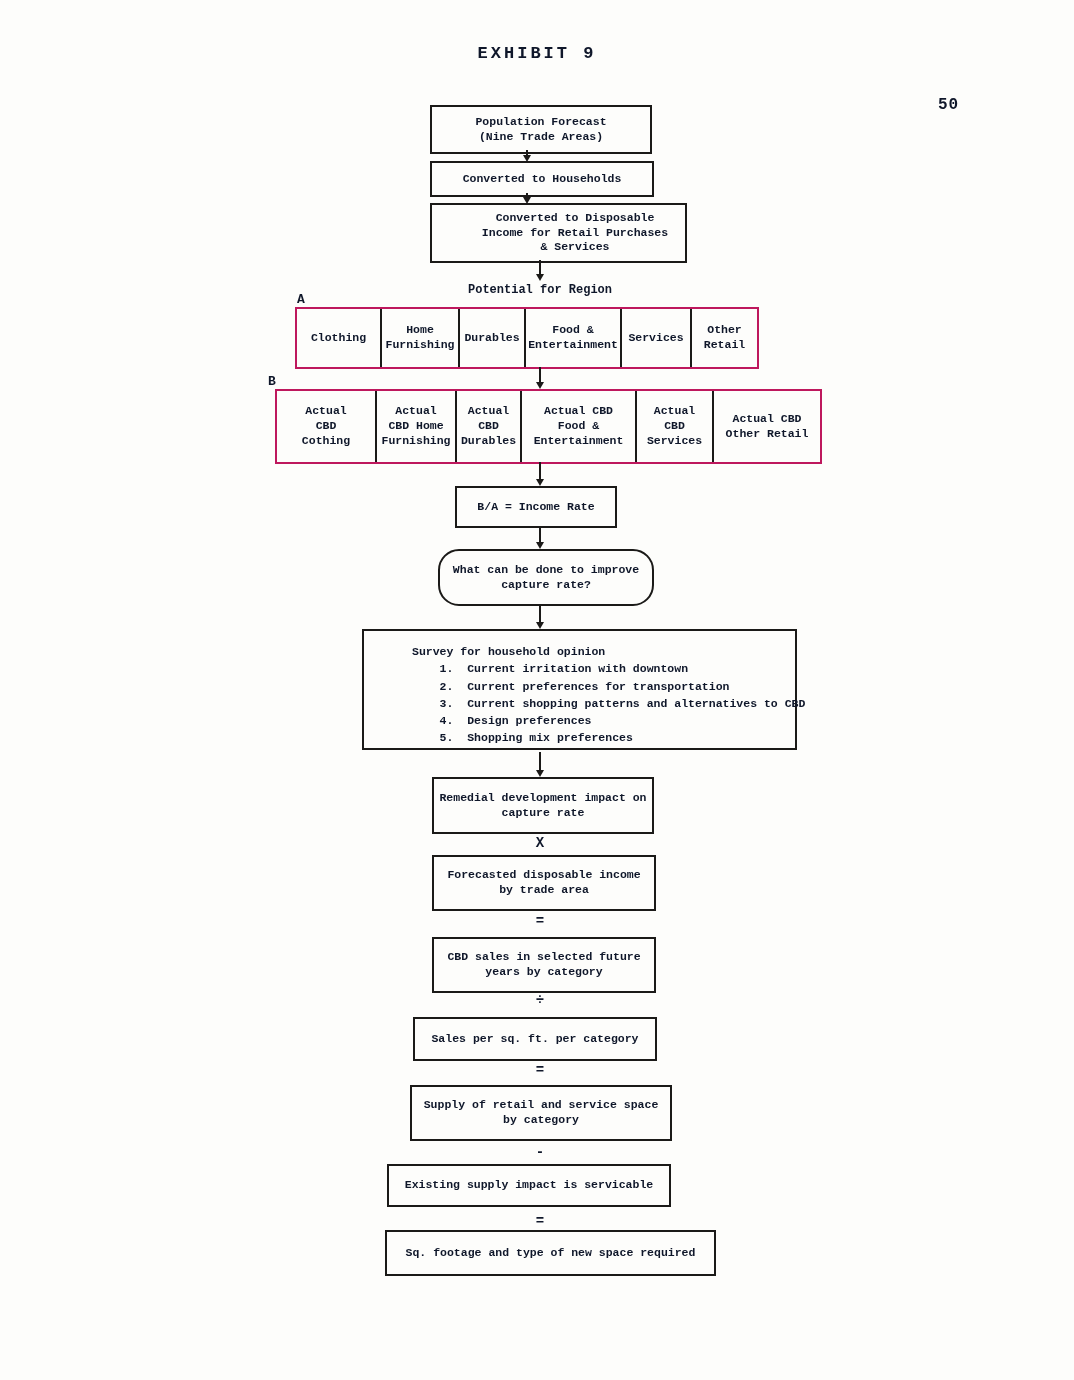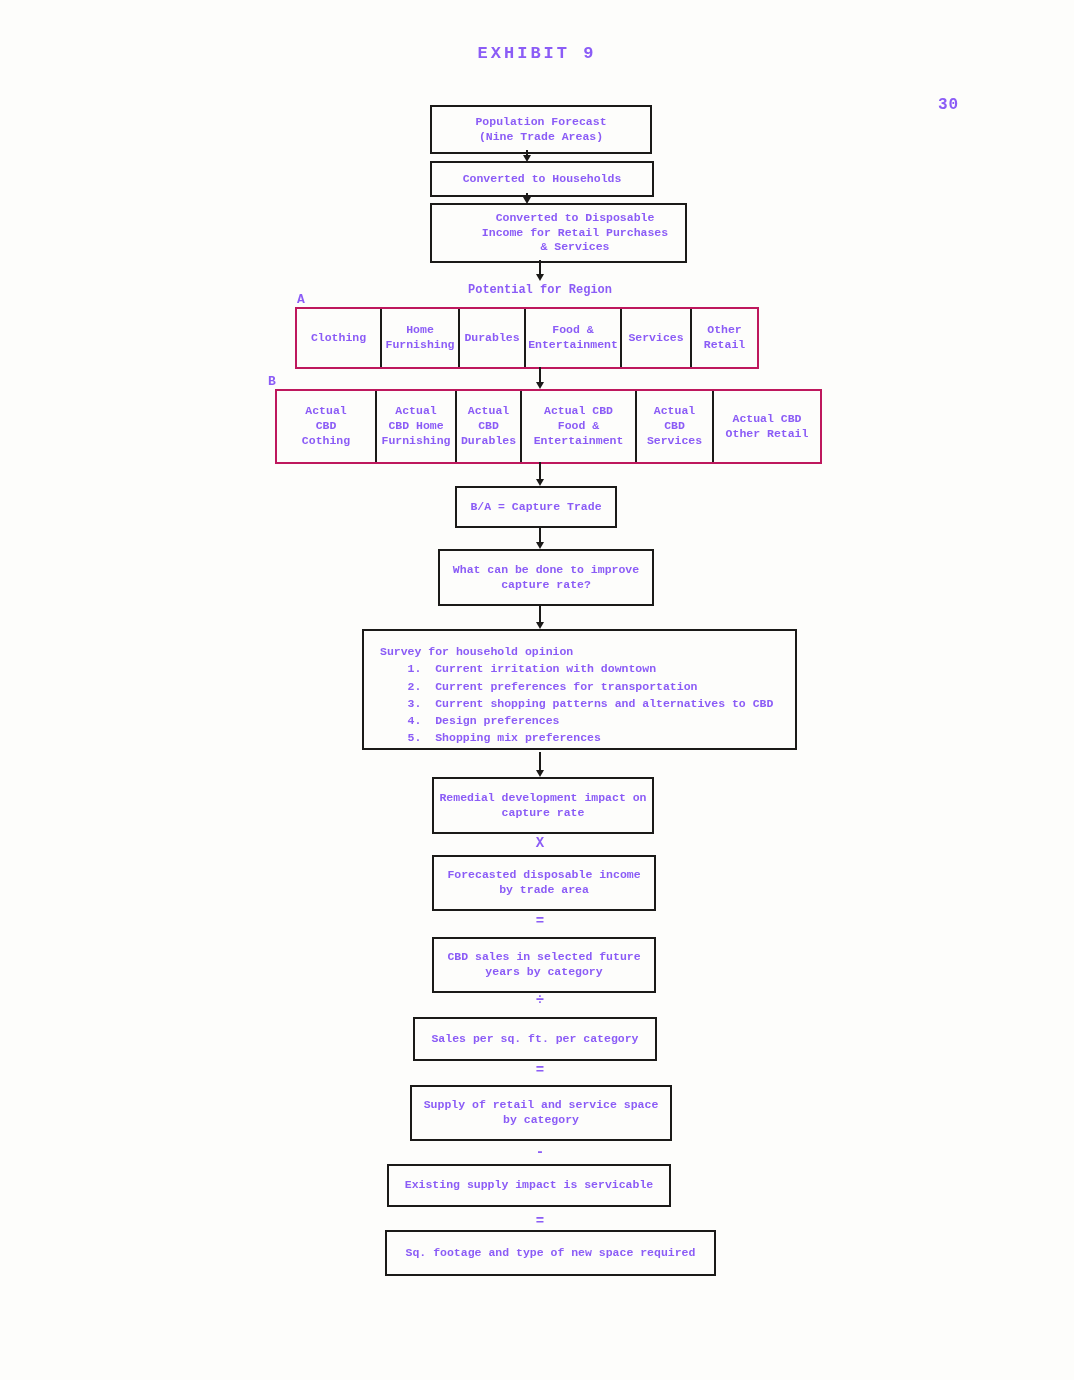--- a/index.html
+++ b/index.html
@@ -2,21 +2,21 @@
 <html><head>
 <meta charset="utf-8">
 <style>
   html,body{margin:0;padding:0;background:#e8e8e6;}
   .page{
     position:relative;
     width:1074px;height:1380px;
     background:#fdfdfb;
     font-family:"Liberation Mono","DejaVu Sans Mono",monospace;
     font-weight:bold;
-    color:#8b5cf6;
+    color:#0f172a;
     overflow:hidden;
   }
   .title{
     position:absolute;left:0;top:44px;width:1074px;
     text-align:center;font-size:17px;letter-spacing:3px;
   }
   .page-number{
     position:absolute;left:938px;top:96px;font-size:16px;letter-spacing:1px;
   }
   .fbox{
@@ -44,21 +44,21 @@
     border-right:2px solid #1b1a18;
     box-sizing:border-box;
   }
   .row-cell:last-child{border-right:none;}
   .survey-box{
     position:absolute;
     border:2px solid #1b1a18;
     background:#fdfdfb;
     font-size:11.5px;line-height:1.5;
     white-space:pre;
-    padding:12px 0 0 16px;
+    padding:12px 0 0 48px;
     box-sizing:border-box;
   }
   .arrow{
     position:absolute;width:0;border-left:2px solid #1b1a18;
   }
   .arrow::after{
     content:"";position:absolute;bottom:-7px;left:-5px;
     border-left:4px solid transparent;border-right:4px solid transparent;
     border-top:7px solid #1b1a18;
   }
@@ -66,21 +66,21 @@
     position:absolute;left:480px;width:120px;
     text-align:center;font-size:14px;line-height:1;
   }
 </style>
 </head>
 <body>
 
 <div class="page">
 
   <div class="title">EXHIBIT 9</div>
-  <div class="page-number">30</div>
+  <div class="page-number">50</div>
 
   <div class="fbox" style="left:430px;top:105px;width:218px;height:45px;">Population Forecast
 (Nine Trade Areas)</div>
 
   <div class="arrow" style="left:526px;top:150px;height:5px;"></div>
 
   <div class="fbox" style="left:430px;top:161px;width:220px;height:32px;">Converted to Households</div>
 
   <div class="arrow" style="left:526px;top:193px;height:4px;"></div>
 
@@ -125,25 +125,25 @@
 Entertainment</div>
     <div class="row-cell" style="width:77px;">Actual
 CBD
 Services</div>
     <div class="row-cell" style="flex:1;">Actual CBD
 Other Retail</div>
   </div>
 
   <div class="arrow" style="left:539px;top:462px;height:17px;"></div>
 
-  <div class="fbox" style="left:455px;top:486px;width:158px;height:38px;">B/A = Capture Trade</div>
+  <div class="fbox" style="left:455px;top:486px;width:158px;height:38px;">B/A = Income Rate</div>
 
   <div class="arrow" style="left:539px;top:526px;height:16px;"></div>
 
-  <div class="fbox" style="left:438px;top:549px;width:212px;height:53px;">What can be done to improve
+  <div class="fbox" style="left:438px;top:549px;width:212px;height:53px;border-radius:21px;">What can be done to improve
 capture rate?</div>
 
   <div class="arrow" style="left:539px;top:604px;height:18px;"></div>
 
   <div class="survey-box" style="left:362px;top:629px;width:435px;height:121px;">Survey for household opinion
     1.  Current irritation with downtown
     2.  Current preferences for transportation
     3.  Current shopping patterns and alternatives to CBD
     4.  Design preferences
     5.  Shopping mix preferences</div>

